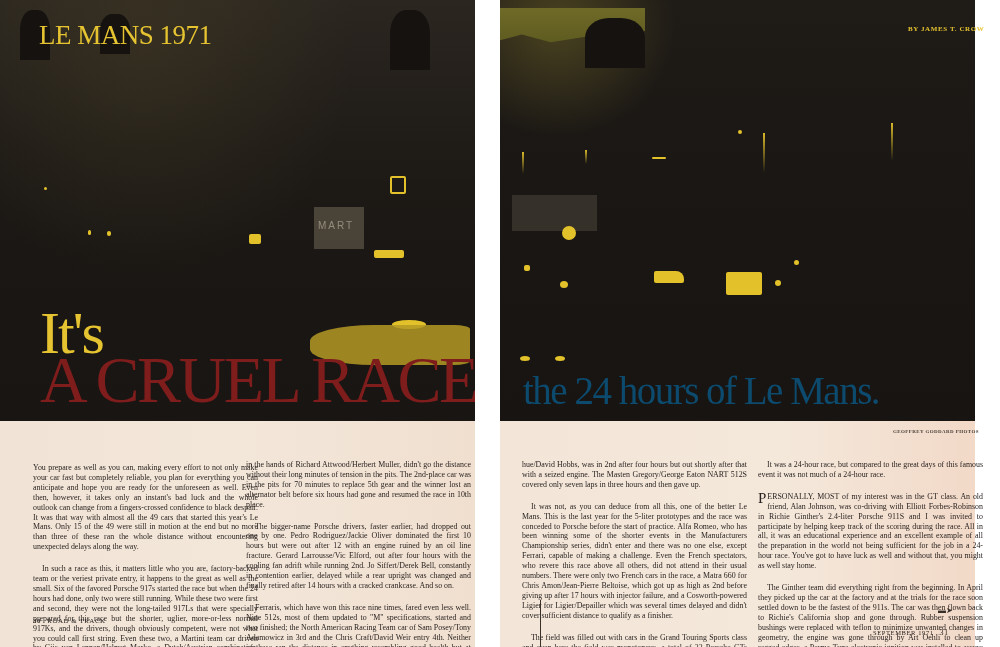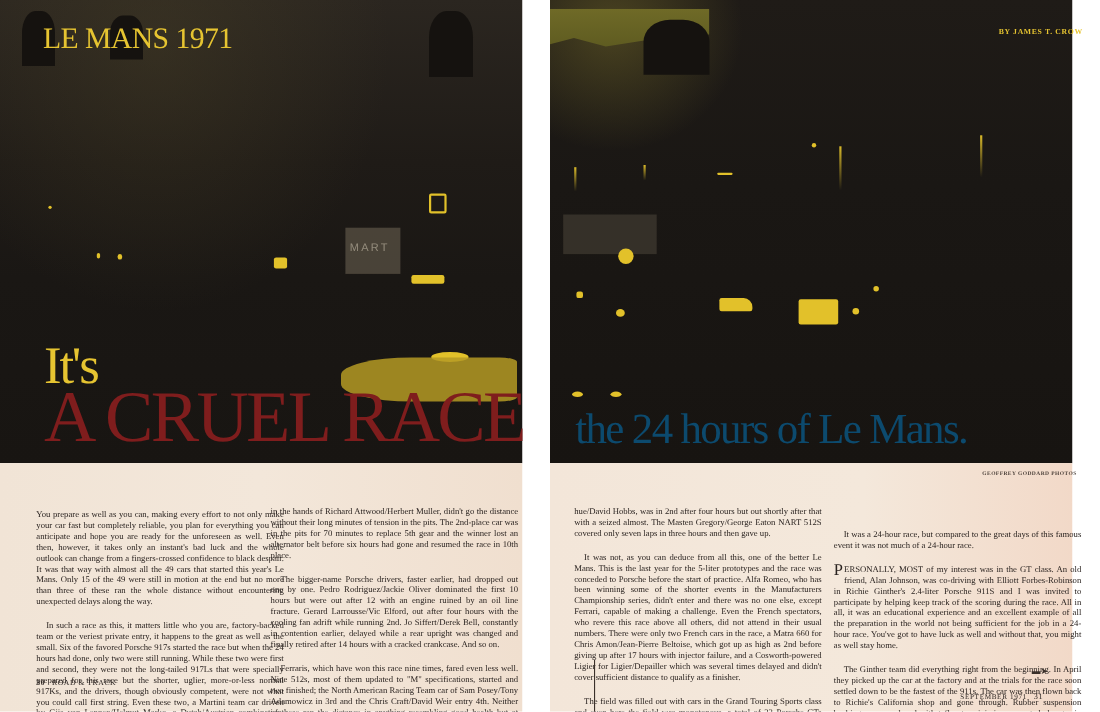--- a/index.html
+++ b/index.html
@@ -43,21 +43,21 @@
   .kicker {
     position: absolute; left: 39px; top: 20px;
     color: #e6c431; font-size: 27px; letter-spacing: -0.5px; font-weight: normal;
   }
   .byline {
     position: absolute; left: 872px; top: 25px;
     color: #e6c431; font-size: 7px; font-weight: bold; letter-spacing: 0.6px; padding-left: 36px;
   }
   .headline-1 {
     position: absolute; left: 40px; top: 307px;
-    color: #e6c431; font-size: 48px; line-height: 52px; letter-spacing: -2px;
+    color: #e6c431; font-size: 60px; line-height: 52px; letter-spacing: -2px;
   }
   .headline-2 {
     position: absolute; left: 40px; top: 350px;
     color: #7f1d1d; font-size: 66px; line-height: 60px; letter-spacing: -2.5px; white-space: nowrap;
   }
   .headline-3 {
     position: absolute; left: 523px; top: 367px;
     color: #0c4a6e; font-size: 39px; line-height: 48px; letter-spacing: -1.5px; white-space: nowrap;
   }
   .photo-credit {
@@ -68,21 +68,21 @@
   .col {
     position: absolute; width: 225px;
     font-size: 7.9px; line-height: 9.9px; color: #2a2320; text-align: justify;
   }
   .col p { text-indent: 0; margin: 0; }
   .col p + p { text-indent: 9px; margin-top: 12px; }
   .col-l1 { left: 33px;  top: 463px; }
   .col-l2 { left: 246px; top: 460px; }
   .col-r1 { left: 522px; top: 460px; }
   .col-r2 { left: 758px; top: 460px; }
-  .col-r2 .p-intro { margin-bottom: 6px; text-indent: 9px; margin-top: 21px; }
+  .col-r2 .p-intro { margin-bottom: 6px; text-indent: 9px; }
   .dropcap { font-size: 15px; line-height: 10px; float: left; margin-right: 1px; margin-top: 1px; }
   .smallcaps { font-variant: small-caps; }
 
   .folio-left {
     position: absolute; left: 33px; top: 617px;
     font-size: 7px; color: #2a2320; letter-spacing: 0.5px;
   }
   .folio-left .num { font-weight: bold; margin-right: 4px; margin-top: 36px; }
   .folio-right {
     position: absolute; left: 873px; top: 628px;
@@ -160,21 +160,21 @@
   </div>
 
   <div class="paper"></div>
 </div>
 
 <div class="byline">BY JAMES T. CROW</div>
 <div class="headline-3">the 24 hours of Le Mans.</div>
 <div class="photo-credit">GEOFFREY GODDARD PHOTOS</div>
 
 <div class="col col-r1">
-  <p>hue/David Hobbs, was in 2nd after four hours but out shortly after that with a seized almost. The Masten Gregory/George Eaton NART 512S covered only seven laps in three hours and then gave up.</p>
+  <p>hue/David Hobbs, was in 2nd after four hours but out shortly after that with a seized engine. The Masten Gregory/George Eaton NART 512S covered only seven laps in three hours and then gave up.</p>
   <p>It was not, as you can deduce from all this, one of the better Le Mans. This is the last year for the 5-liter prototypes and the race was conceded to Porsche before the start of practice. Alfa Romeo, who has been winning some of the shorter events in the Manufacturers Championship series, didn't enter and there was no one else, except Ferrari, capable of making a challenge. Even the French spectators, who revere this race above all others, did not attend in their usual numbers. There were only two French cars in the race, a Matra 660 for Chris Amon/Jean-Pierre Beltoise, which got up as high as 2nd before giving up after 17 hours with injector failure, and a Cosworth-powered Ligier for Ligier/Depailler which was several times delayed and didn't cover sufficient distance to qualify as a finisher.</p>
   <p>The field was filled out with cars in the Grand Touring Sports class and even here the field was monotonous, a total of 22 Porsche GTs making up the back of the 49-car grid.</p>
 </div>
 <div class="col col-r2">
   <p class="p-intro">It was a 24-hour race, but compared to the great days of this famous event it was not much of a 24-hour race.</p>
   <p style="text-indent:0"><span class="dropcap">P</span><span class="smallcaps">ERSONALLY, MOST</span><span> of my interest was in the GT class. An old friend, Alan Johnson, was co-driving with Elliott Forbes-Robinson in Richie Ginther's 2.4-liter Porsche 911S and I was invited to participate by helping keep track of the scoring during the race. All in all, it was an educational experience and an excellent example of all the preparation in the world not being sufficient for the job in a 24-hour race. You've got to have luck as well and without that, you might as well stay home.</span></p>
   <p>The Ginther team did everything right from the beginning. In April they picked up the car at the factory and at the trials for the race soon settled down to be the fastest of the 911s. The car was then flown back to Richie's California shop and gone through. Rubber suspension bushings were replaced with teflon to minimize unwanted changes in geometry, the engine was gone through by Art Oehli to clean up ragged edges, a Perma-Tune electronic ignition was installed to assure reliability and the tallest available gears were installed</p>
 </div>
 
 <div class="continue-arrow">▬➤</div>

